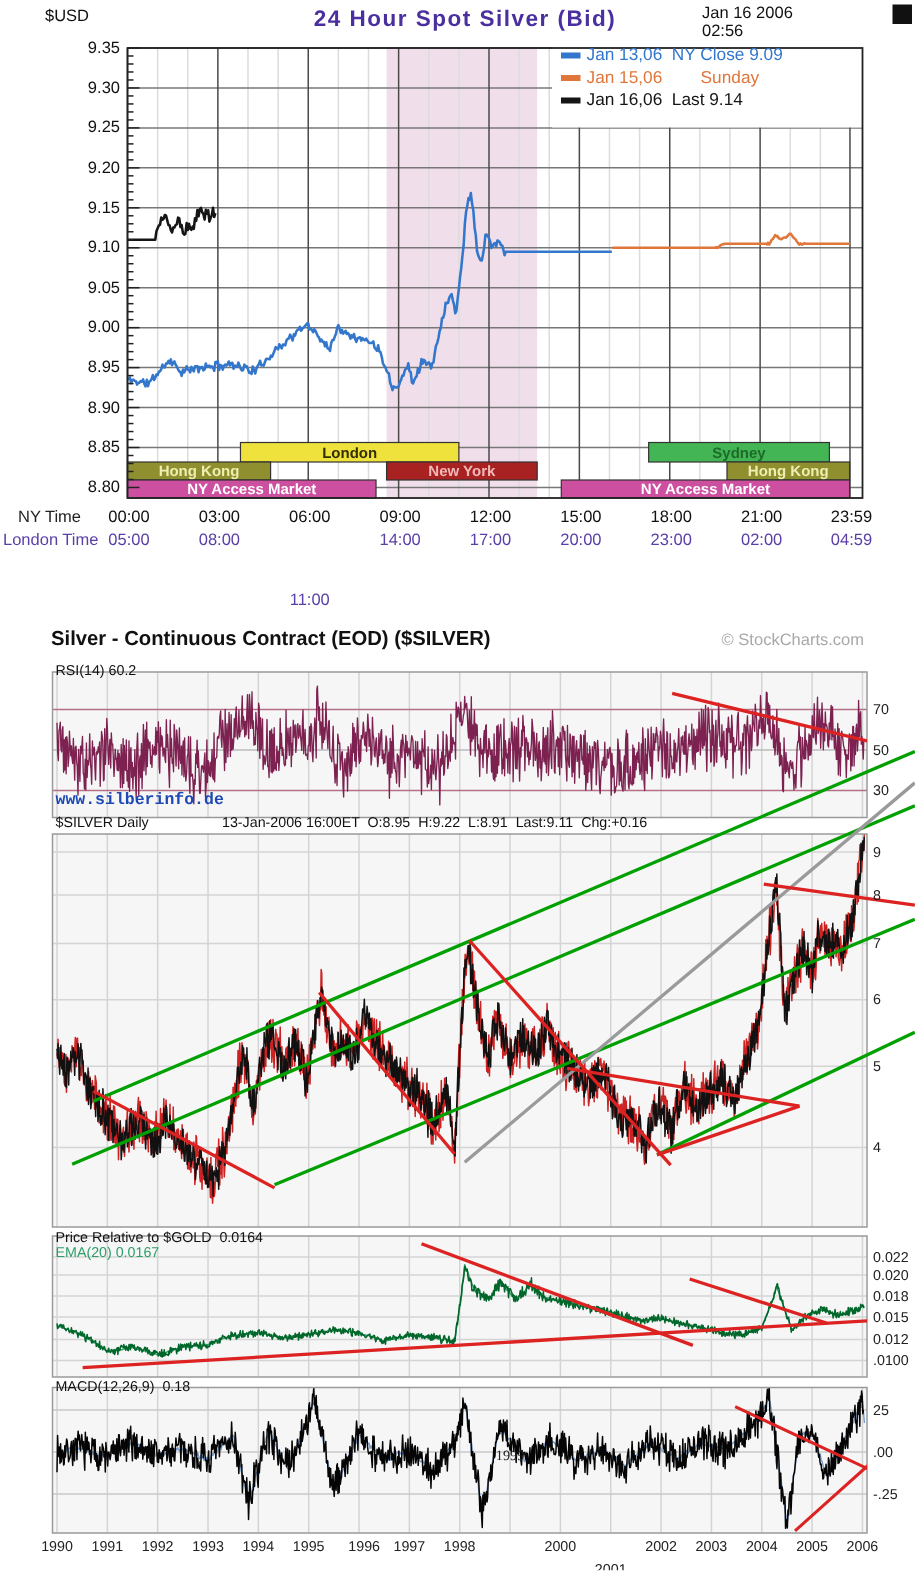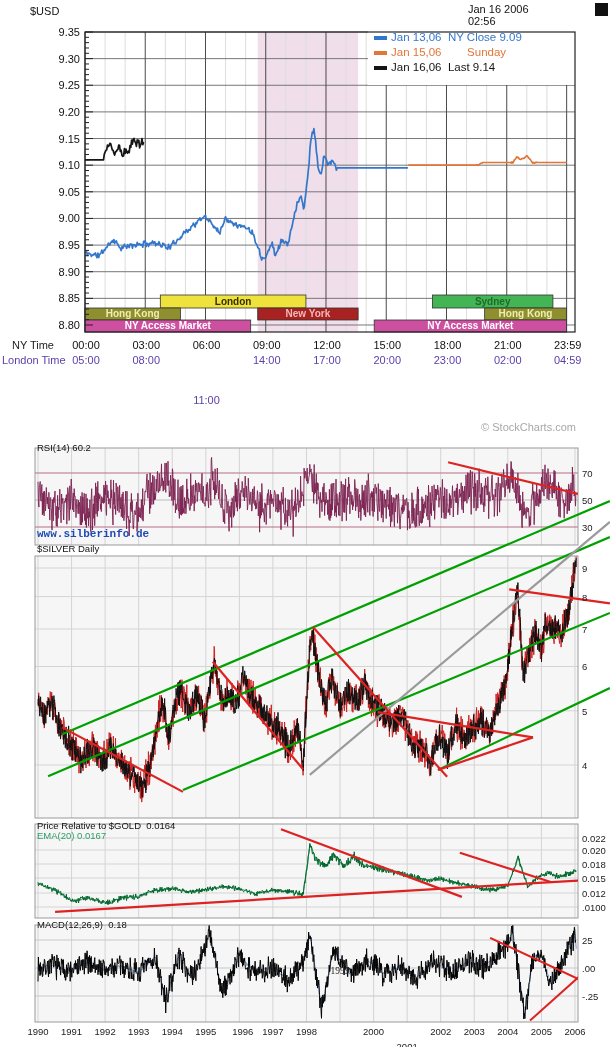--- a/index.html
+++ b/index.html
@@ -279,20 +279,21 @@
       <polyline points="509.2,589.4 609.9,603.4" fill="none" stroke="#dd2222" stroke-width="2.2" stroke-linejoin="round"></polyline>
       <polyline points="448.1,462.2 608.5,501.4" fill="none" stroke="#dd2222" stroke-width="2.2" stroke-linejoin="round" clip-path="url(#clip-rsi)"></polyline>
       <polyline points="281.0,829.2 461.9,896.9" fill="none" stroke="#dd2222" stroke-width="2.2" stroke-linejoin="round" clip-path="url(#clip-pr)"></polyline>
       <polyline points="459.8,852.7 551.5,882.2" fill="none" stroke="#dd2222" stroke-width="2.2" stroke-linejoin="round" clip-path="url(#clip-pr)"></polyline>
       <polyline points="55.1,911.8 590.1,879.8" fill="none" stroke="#dd2222" stroke-width="2.2" stroke-linejoin="round" clip-path="url(#clip-pr)"></polyline>
       <polyline points="490.1,937.8 609.9,993.8" fill="none" stroke="#dd2222" stroke-width="2" stroke-linejoin="round" clip-path="url(#clip-macd)"></polyline>
       <polyline points="530.0,1020.6 609.9,949.0" fill="none" stroke="#dd2222" stroke-width="2" stroke-linejoin="round" clip-path="url(#clip-macd)"></polyline>
     </svg>
 
   <div class="lbl" id="usd">$USD</div>
+  <div class="lbl" id="kitco-title">24 Hour Spot Silver (Bid)</div>
   <div class="lbl" id="ts1">Jan 16 2006</div>
   <div class="lbl" id="ts2">02:56</div>
   <div id="blacksq"></div>
   <div class="lbl" id="nyrow">NY Time</div>
   <div class="lbl" id="ldrow">London Time</div>
   <div id="kitco-legend">
       <div class="legrow" style="left: 374px; top: 31px; color: rgb(51, 119, 204);"><span class="legsw" style="background: rgb(51, 119, 204);"></span><span>Jan 13,06  NY Close 9.09</span></div>
       <div class="legrow" style="left: 374px; top: 46px; color: rgb(224, 118, 58);"><span class="legsw" style="background: rgb(224, 118, 58);"></span><span>Jan 15,06        Sunday</span></div>
       <div class="legrow" style="left: 374px; top: 61px; color: rgb(21, 21, 21);"><span class="legsw" style="background: rgb(21, 21, 21);"></span><span>Jan 16,06  Last 9.14</span></div>
     </div>
@@ -322,24 +323,26 @@
       <div class="ktick" style="left: 369.245px; top: 339px; width: 36px; text-align: center;">15:00</div>
       <div class="ktick" style="left: 369.245px; top: 354px; width: 36px; text-align: center; color: rgb(91, 63, 168);">20:00</div>
       <div class="ktick" style="left: 429.494px; top: 339px; width: 36px; text-align: center;">18:00</div>
       <div class="ktick" style="left: 429.494px; top: 354px; width: 36px; text-align: center; color: rgb(91, 63, 168);">23:00</div>
       <div class="ktick" style="left: 489.743px; top: 339px; width: 36px; text-align: center;">21:00</div>
       <div class="ktick" style="left: 489.743px; top: 354px; width: 36px; text-align: center; color: rgb(91, 63, 168);">02:00</div>
       <div class="ktick" style="left: 549.651px; top: 339px; width: 36px; text-align: center;">23:59</div>
       <div class="ktick" style="left: 549.651px; top: 354px; width: 36px; text-align: center; color: rgb(91, 63, 168);">04:59</div>
     </div>
 
+  <div class="lbl" id="sc-title">Silver - Continuous Contract (EOD) ($SILVER)</div>
   <div class="lbl" id="sc-copy">© StockCharts.com</div>
   <div class="lbl" id="rsi-cap">RSI(14) 60.2</div>
   <div class="lbl" id="silber">www.silberinfo.de</div>
   <div class="lbl" id="sym">$SILVER Daily</div>
+  <div class="lbl" id="ohlc">13-Jan-2006 16:00ET  O:8.95  H:9.22  L:8.91  Last:9.11  Chg:+0.16</div>
   <div class="lbl" id="pr-cap">Price Relative to $GOLD  0.0164</div>
   <div class="lbl" id="ema-cap">EMA(20) 0.0167</div>
   <div class="lbl" id="macd-cap">MACD(12,26,9)  0.18</div>
   <div id="sc-ticks">
       <div class="tick" style="left: 582px; top: 468px;">70</div>
       <div class="tick" style="left: 582px; top: 495px;">50</div>
       <div class="tick" style="left: 582px; top: 522px;">30</div>
       <div class="tick" style="left: 582px; top: 563px;">9</div>
       <div class="tick" style="left: 582px; top: 591.609px;">8</div>
       <div class="tick" style="left: 582px; top: 624.044px;">7</div>

